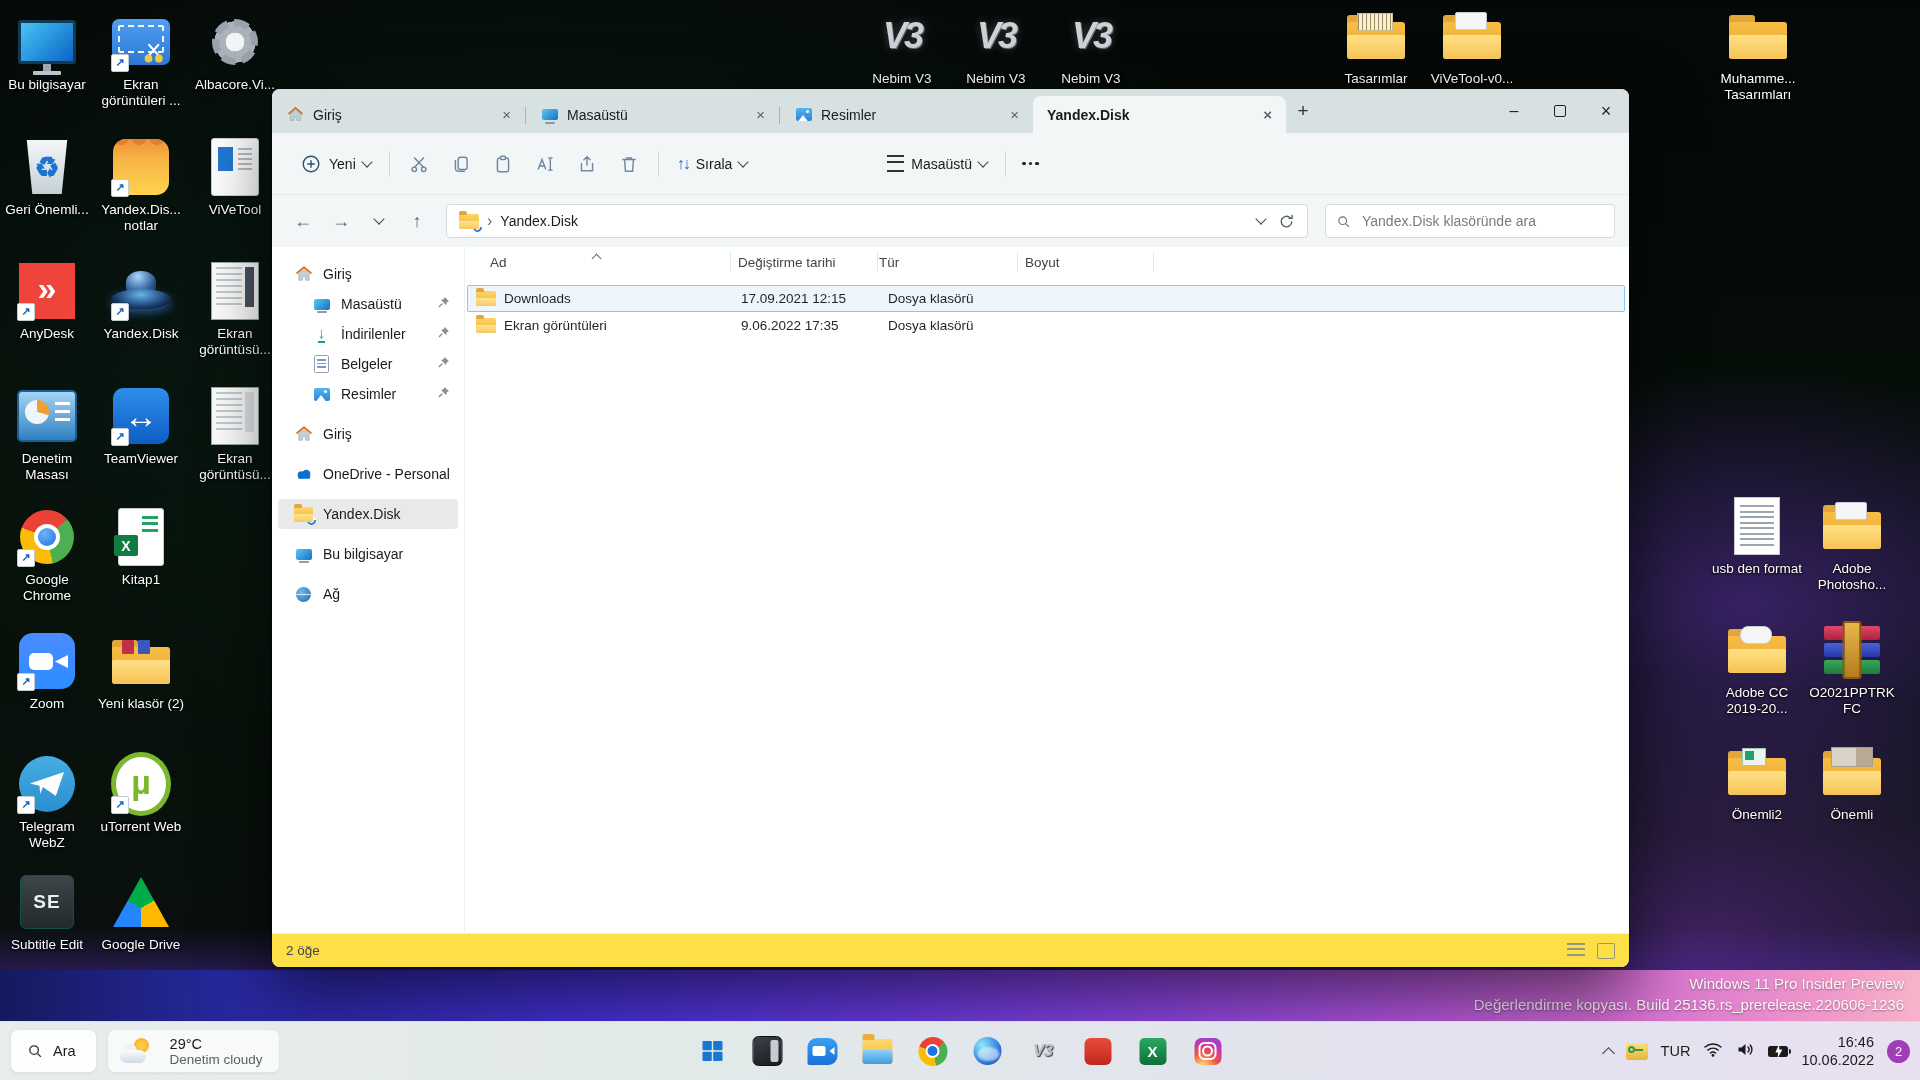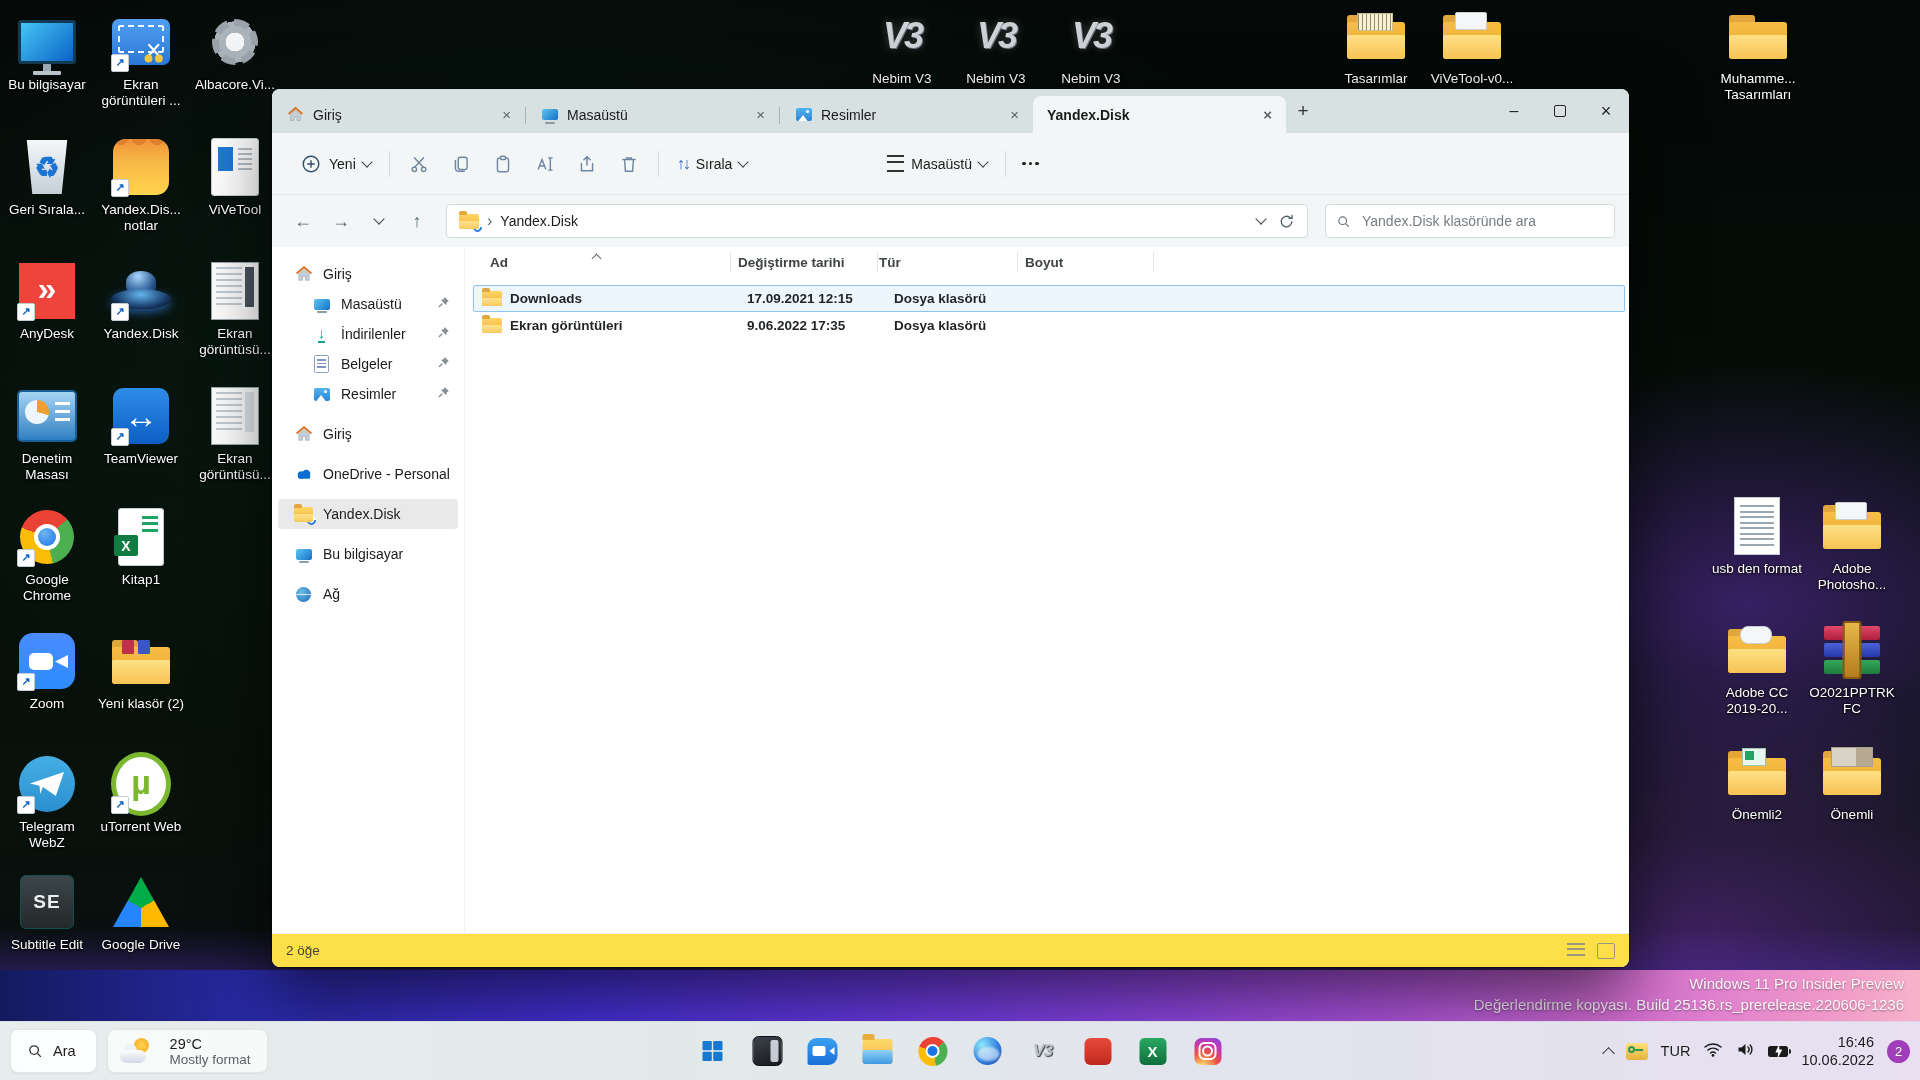--- a/index.html
+++ b/index.html
@@ -217,29 +217,29 @@
   .rowfold{width:20px;height:15px;background:linear-gradient(180deg,#ffd563,#f0b040);border-radius:2px;position:relative;}
   .rowfold::before{content:"";position:absolute;top:-3px;left:0;width:8px;height:4px;background:#e2a73c;border-radius:2px 2px 0 0;}
   .rowfold::after{content:"";position:absolute;left:0;right:0;bottom:0;height:8px;
     background:linear-gradient(180deg,#ffe48f,#f7c95e);border-radius:1px 1px 2px 2px;}
   .yarc{position:absolute;right:-3px;bottom:-3px;width:9px;height:9px;border-radius:50%;background:#fff;
     border:2px solid #2a7de0;border-top-color:transparent;transform:rotate(40deg);box-sizing:border-box;}
   .mi-net{width:15px;height:15px;border-radius:50%;background:radial-gradient(circle at 35% 35%,#6fc0ea,#1565b0);position:relative;}
   .mi-net::after{content:"";position:absolute;inset:0;border-radius:50%;
     background:linear-gradient(transparent 45%,rgba(255,255,255,.75) 45% 52%,transparent 52%);}
 
-  .filearea{flex:1;position:relative;font-weight:bold;}
+  .filearea{flex:1;position:relative;}
   .fhead{position:relative;height:30px;color:#3f4447;}
   .fhead span{position:absolute;top:8px;font-size:13.5px;}
   .fhead .hdiv{position:absolute;top:5px;width:1px;height:20px;background:#e4e8ea;}
   .fhead .sortcaret{position:absolute;top:0px;left:128px;}
   .chev-up-sm{width:6px;height:6px;border-left:1.3px solid #666;border-top:1.3px solid #666;
     transform:rotate(45deg);display:inline-block;}
   .frows{margin-top:8px;}
-  .frow{position:relative;height:27px;margin:0 4px 0 8px;border:1px solid transparent;box-sizing:border-box;border-radius:2px;}
+  .frow{position:relative;height:27px;margin:0 4px 0 2px;border:1px solid transparent;box-sizing:border-box;border-radius:2px;}
   .frow.sel{border-color:#8fc3ef;background:#eef6fd;}
   .frow span{position:absolute;top:4.5px;font-size:13.5px;color:#1f2326;}
   .frow .cicon{top:5px;}
 
   .statusbar{position:absolute;left:0;bottom:0;right:0;height:34px;background:#fde047;border-top:1px solid #f0f2f2;
     display:flex;align-items:center;padding:0 14px;box-sizing:border-box;color:#444;font-size:13.5px;}
   .viewtgl{margin-left:auto;display:flex;gap:12px;align-items:center;}
   .sv{width:18px;height:16px;position:relative;opacity:.8;}
   .sv.lines{background:repeating-linear-gradient(#7a868c 0 2px,transparent 2px 5.5px);}
   .sv.card{border:1.6px solid #7a868c;border-radius:2px;box-sizing:border-box;}
@@ -338,21 +338,21 @@
       </div>
     <div class="lbl">Albacore.Vi...</div>
   </div>
 
   <div class="dicon" style="left:1px;top:137px">
     <div class="art">
         <div class="ic-bin">
           <span>♻</span>
         </div>
       </div>
-    <div class="lbl">Geri Sırala...</div>
+    <div class="lbl">Geri Önemli...</div>
   </div>
   <div class="dicon" style="left:95px;top:137px">
     <div class="art">
         <div class="ic-notes"></div>
         <span class="sc">↗</span>
       </div>
     <div class="lbl">Yandex.Dis... notlar</div>
   </div>
   <div class="dicon" style="left:189px;top:137px">
     <div class="art">
@@ -917,21 +917,21 @@
             </g>
           </svg>
         <span>Ara</span>
       </div>
       <div class="weather">
         <span class="wx">
             <span class="wb"></span>
           </span>
         <span>
           <div class="t1">29°C</div>
-          <div class="t2">Mostly format</div>
+          <div class="t2">Denetim cloudy</div>
         </span>
       </div>
     </div>
 
     <div class="tb-center">
       <div class="tbic tb-start">
         <svg width="24" height="24" viewBox="0 0 24 24">
             <g fill="#1778d2">
               <rect x="2" y="2" width="9.3" height="9.3" rx="1"></rect>
               <rect x="12.7" y="2" width="9.3" height="9.3" rx="1"></rect>

